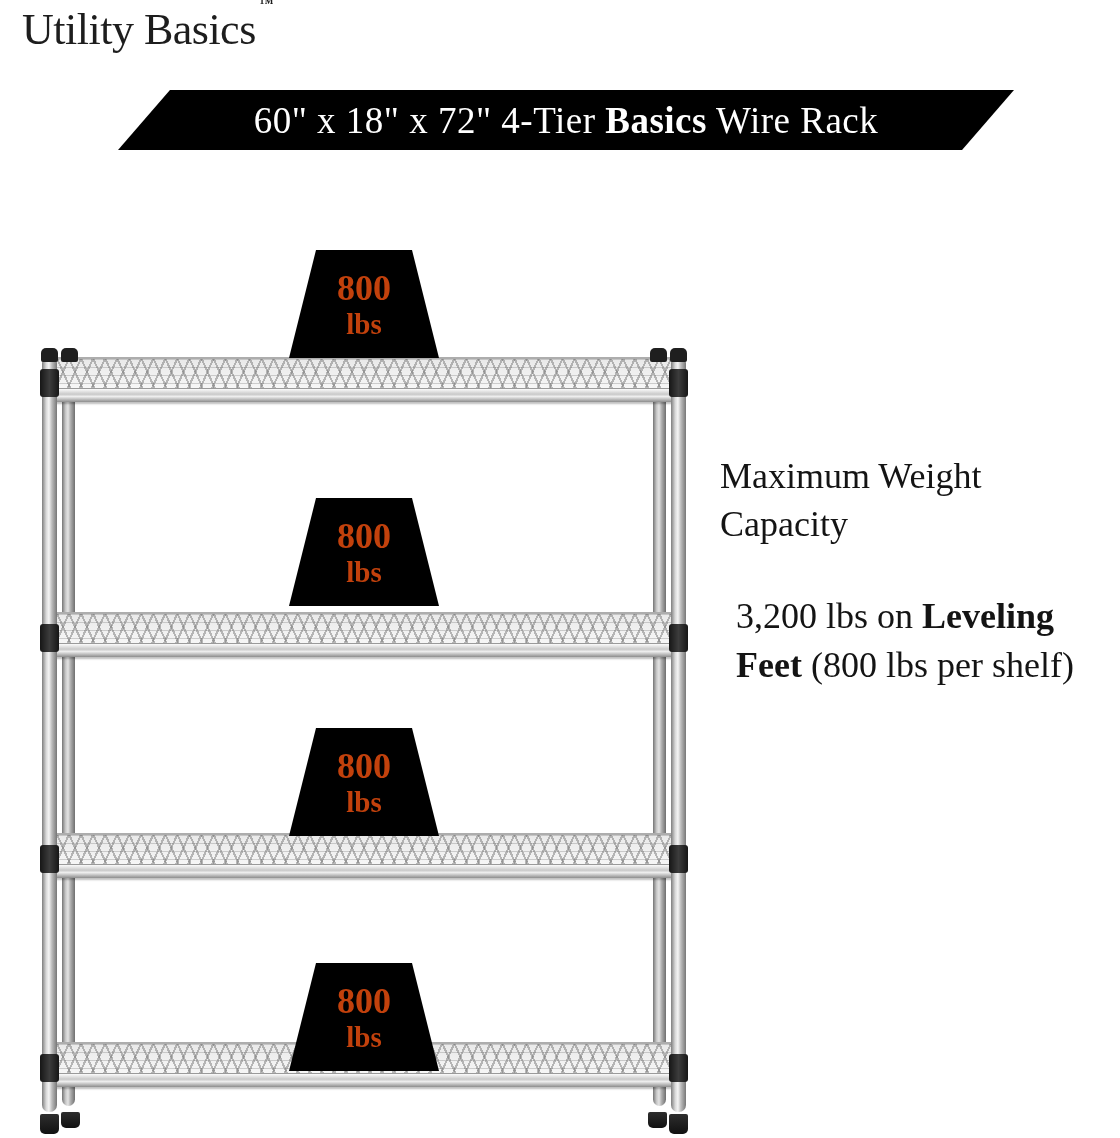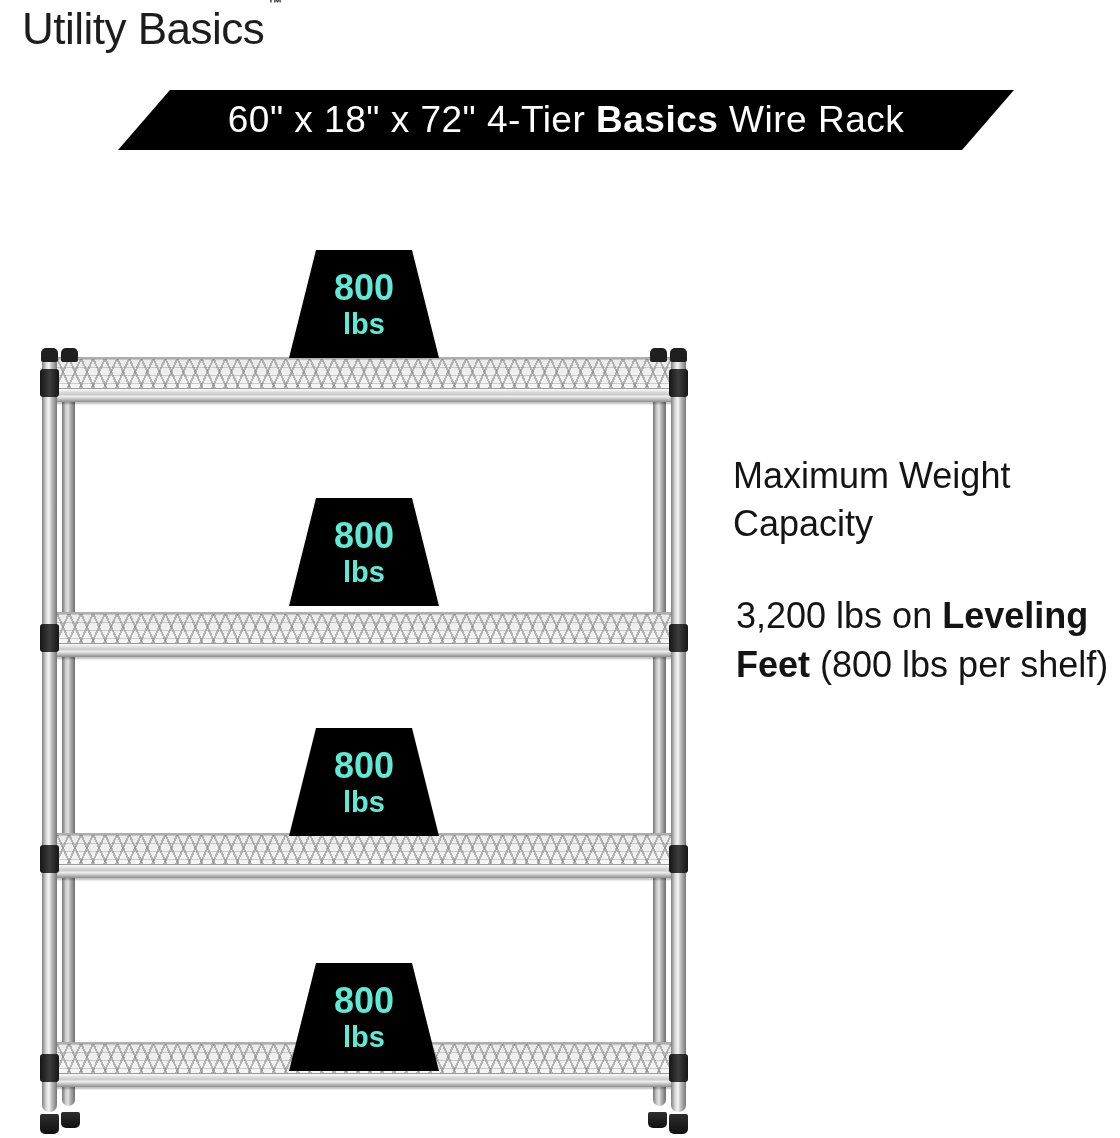--- a/index.html
+++ b/index.html
@@ -1,39 +1,39 @@
 <!DOCTYPE html>
 <html><head>
 <meta charset="utf-8">
 <style>
   html,body{margin:0;padding:0;background:#ffffff;}
   .canvas{
     position:relative;width:1120px;height:1138px;background:#ffffff;overflow:hidden;
-    font-family:Liberation Sans, sans-serif;color:#141414;
+    font-family:Liberation Serif, serif;color:#141414;
   }
 
   
   .brand{position:absolute;left:22px;top:4px;font-size:44px;font-weight:500;color:#1d1d1d;letter-spacing:-0.5px;}
   .brand sup{font-size:15px;font-weight:600;position:relative;top:-20px;margin-left:3px;}
 
   
   .banner{
     position:absolute;left:118px;top:90px;width:896px;height:60px;background:#000000;
     clip-path:polygon(5.8% 0, 100% 0, 94.2% 100%, 0 100%);
     display:flex;align-items:center;justify-content:center;
   }
   .banner-text{color:#ffffff;font-size:37px;font-weight:400;letter-spacing:0.5px;white-space:nowrap;}
   .banner-text b{font-weight:700;}
 
   
   .weight{
     position:absolute;left:289px;width:150px;height:108px;background:#000000;
     clip-path:polygon(18% 0, 82% 0, 100% 100%, 0 100%);
     display:flex;flex-direction:column;align-items:center;justify-content:center;gap:4px;
-    color:#5eead4;text-align:center;z-index:5;
+    color:#c2410c;text-align:center;z-index:5;
   }
   .weight .wv{font-size:36px;font-weight:700;line-height:1;}
   .weight .wu{font-size:29px;font-weight:700;line-height:1;}
   .w1{top:250px}.w2{top:498px}.w3{top:728px}.w4{top:963px}
 
   
   .rack{position:absolute;left:40px;top:348px;width:648px;height:786px;z-index:1;}
   .post{
     position:absolute;top:8px;bottom:22px;width:15px;border-radius:7px;
     background:linear-gradient(90deg,#7e7e7e,#d8d8d8 28%,#f5f5f5 46%,#bcbcbc 66%,#777777);
@@ -63,21 +63,21 @@
   .clamp{position:absolute;width:19px;height:28px;border-radius:3px;z-index:5;
     background:linear-gradient(90deg,#161616,#3c3c3c,#161616);}
   .foot{position:absolute;bottom:0;width:19px;height:20px;border-radius:2px 2px 5px 5px;z-index:4;
     background:linear-gradient(180deg,#2e2e2e,#111111);}
   .f-fl{left:0}.f-fr{right:0}
   .foot.back{bottom:6px;z-index:1;height:16px;}
   .f-bl{left:21px}.f-br{right:21px}
 
   
   .info{position:absolute;left:720px;top:452px;width:396px;font-size:36px;line-height:1.34;color:#141414;}
-  .info h2{font-size:36px;font-weight:400;margin:0 0 44px 13px;line-height:1.34;}
+  .info h2{font-size:36px;font-weight:400;margin:0 0 44px 0;line-height:1.34;}
   .info p{margin:0 0 26px 16px;font-weight:400;}
   .info b{font-weight:700;}
 </style>
 </head>
 <body>
 
 <div class="canvas">
 
   <div class="brand"><span>Utility Basics</span><sup>™</sup></div>
 

